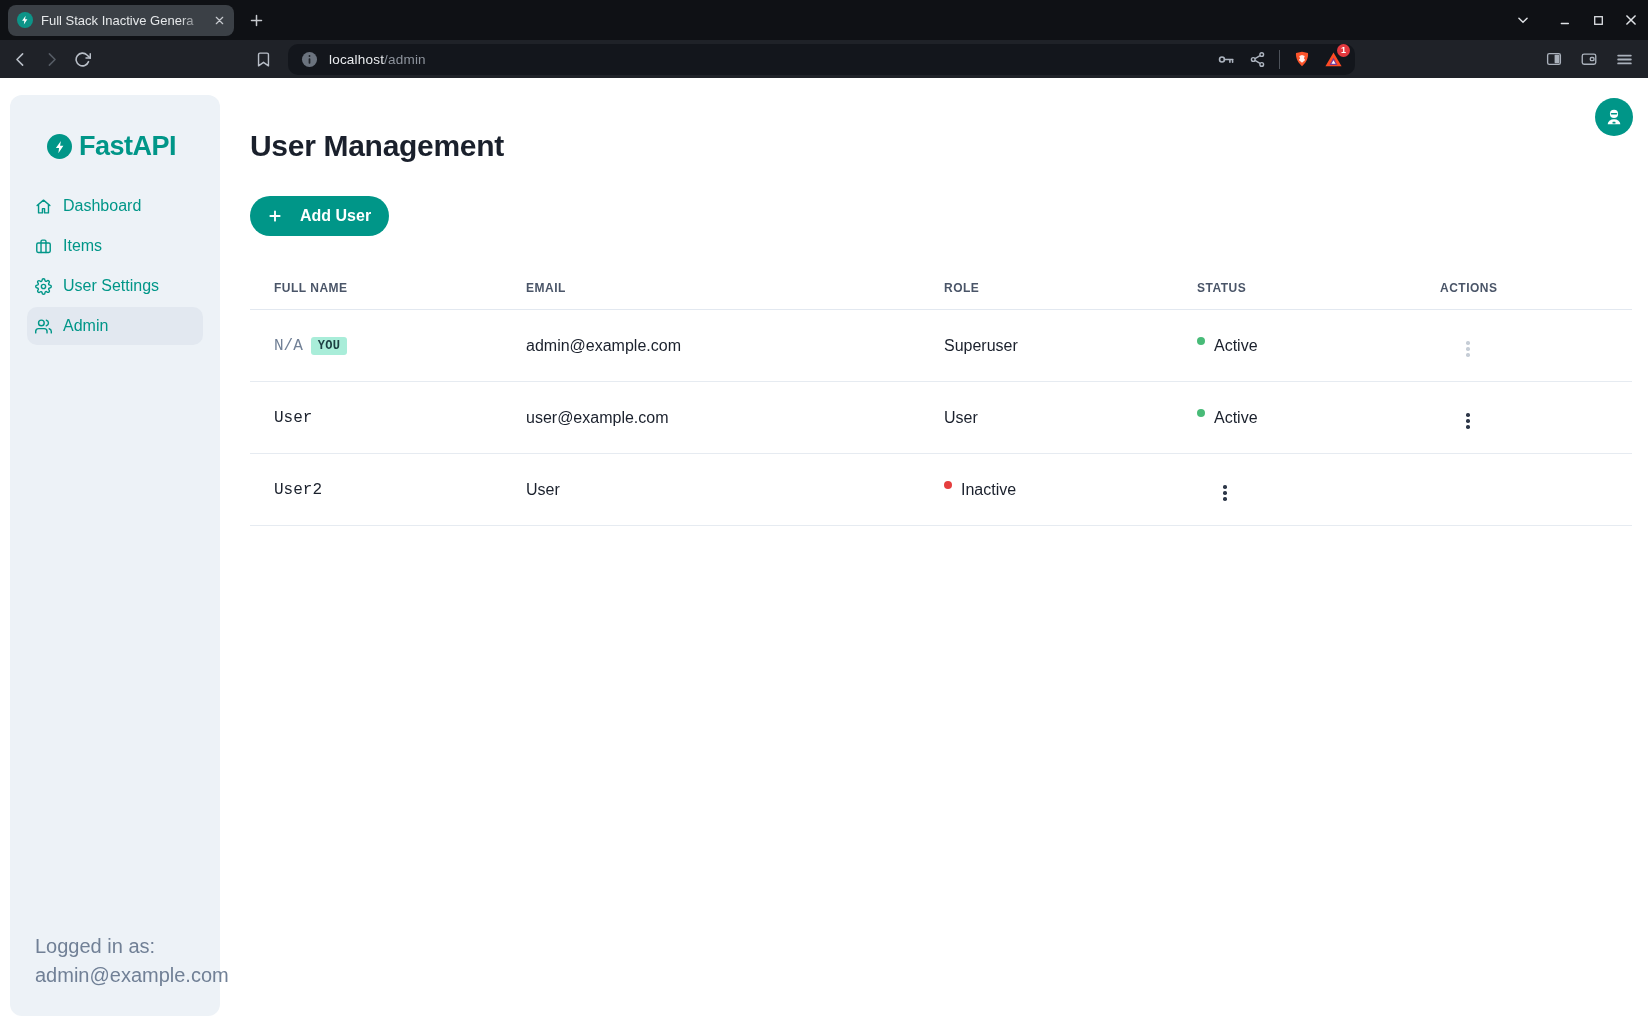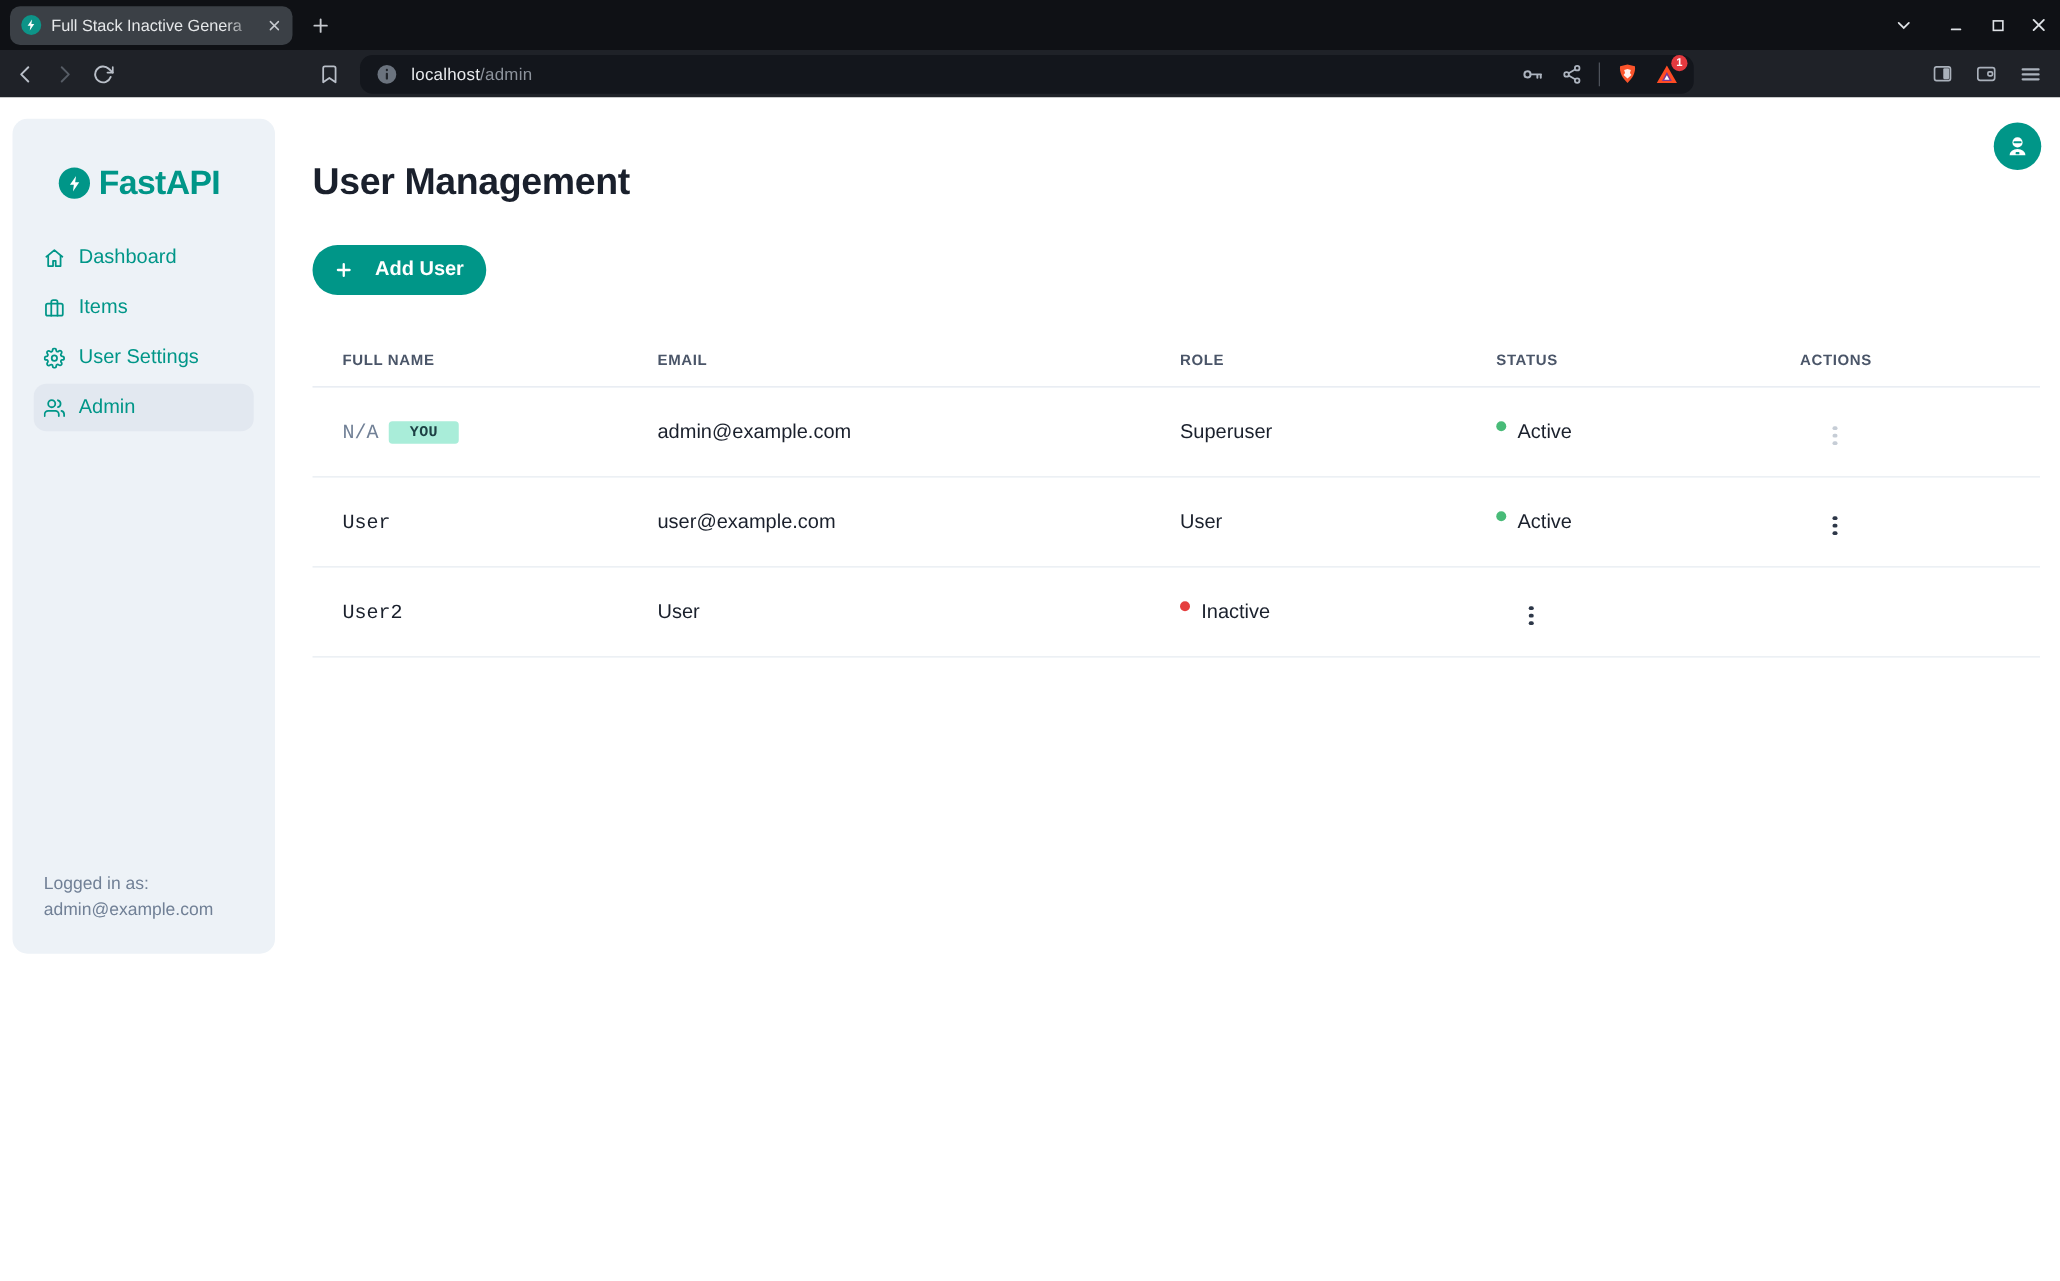--- a/index.html
+++ b/index.html
@@ -36,32 +36,32 @@
   .bat-wrap { position:relative; display:flex; }
   .bat-badge { position:absolute; top:-6px; right:-7px; min-width:13px; height:13px; border-radius:7px;
                background:#e4393f; color:#fff; font-size:9px; font-weight:bold;
                display:flex; align-items:center; justify-content:center; padding:0 3px; }
   .toolbar-right { margin-left:auto; display:flex; align-items:center; gap:17px; color:#aab1bb; padding-right:2px; }
   .toolbar-right .tr-ic { display:flex; }
 
   
   .page { position:relative; height:947px; background:#fff; }
 
-  .sidebar { position:absolute; left:10px; top:17px; width:210px; height:668px;
+  .sidebar { position:absolute; left:10px; top:17px; width:210px; height:921px;
              background:#EDF2F7; border-radius:12px; }
   .logo { display:flex; align-items:center; gap:7px; margin:36px 0 0 37px; }
   .logo-badge { width:25px; height:25px; border-radius:50%; background:#009688;
                 display:flex; align-items:center; justify-content:center; }
   .logo-text { font-size:27px; font-weight:bold; color:#009688; letter-spacing:-.5px; }
   .menu { margin-top:25px; padding:0 17px; }
   .menu-item { height:38px; margin-bottom:2px; display:flex; align-items:center; gap:11px;
                padding-left:8px; color:#009688; font-size:16px; border-radius:10px; cursor:pointer; }
   .menu-item.active { background:#E2E8F0; }
   .menu-item .mi-icon { display:flex; }
-  .sidebar-footer { position:absolute; left:25px; bottom:26px; color:#718096; font-size:14px; line-height:1.45; }
+  .sidebar-footer { position:absolute; left:25px; bottom:26px; color:#718096; font-size:20px; line-height:1.45; }
 
   .avatar-btn { position:absolute; top:20px; right:15px; width:38px; height:38px; border-radius:50%;
                 background:#009688; border:none; display:flex; align-items:center; justify-content:center;
                 cursor:pointer; }
 
   .main { margin-left:250px; width:1382px; padding-top:51px; }
   .page-title { font-size:30px; font-weight:bold; color:#1A202C; letter-spacing:-.3px; }
   .add-user-btn { margin-top:33px; height:40px; background:#009688; color:#ffffff; border:none;
                   border-radius:20px; font-size:16px; font-weight:bold; padding:0 18px;
                   display:flex; align-items:center; gap:18px; cursor:pointer;
@@ -70,21 +70,21 @@
   .table { margin-top:30px; width:1382px; }
   .t-row { display:grid; grid-template-columns:252px 418px 253px 243px 1fr; align-items:center; }
   .t-head { height:44px; border-bottom:1px solid #E2E8F0; }
   .t-head > div { font-size:12px; font-weight:bold; color:#4A5568; letter-spacing:.5px;
                   text-transform:uppercase; padding-left:24px; }
   .t-body-row { height:72px; border-bottom:1px solid #E6EBF1; }
   .t-body-row > div { padding-left:24px; font-size:16px; color:#1A202C; }
   .cell-name { display:flex; align-items:center;font-family:Liberation Mono, monospace; }
   .muted { color:#718096; }
   .you-badge { margin-left:8px; background:#A9EDD9; color:#1D4044; font-size:12px; font-weight:bold;
-               letter-spacing:.3px; padding:2px 17px; border-radius:3px; }
+               letter-spacing:.3px; padding:2px 7px; border-radius:3px; }
   .status-cell { display:flex; gap:9px; }
   .dot { width:8px; height:8px; border-radius:50%; flex:none; }
   .dot-active { background:#48BB78; }
   .dot-inactive { background:#E53E3E; }
   .actions-cell { padding-left:46px !important; }
   .dots { display:inline-flex; flex-direction:column; gap:2.5px; cursor:pointer; padding:4px; }
   .dots i { width:3.5px; height:3.5px; border-radius:50%; background:currentColor; }
   .dots-dark { color:#2D3748; }
   .dots-faded { color:#C6CDD6; }
 

